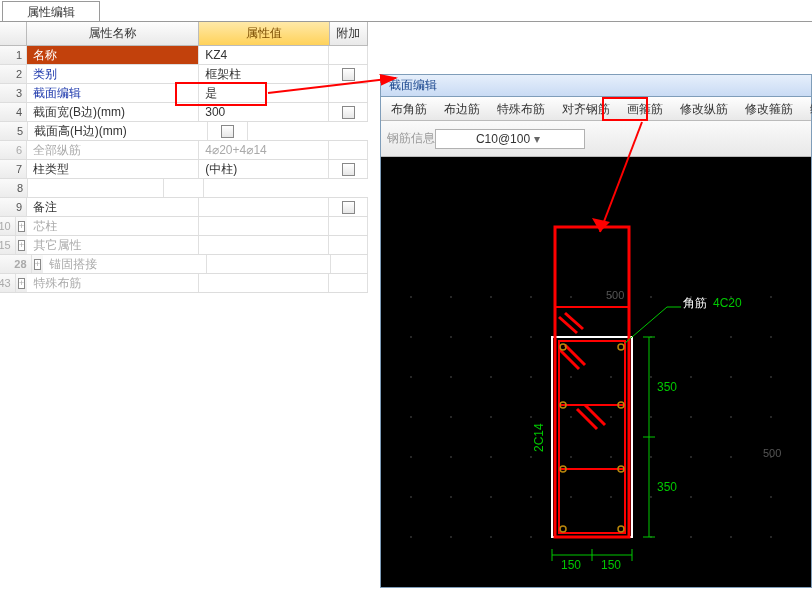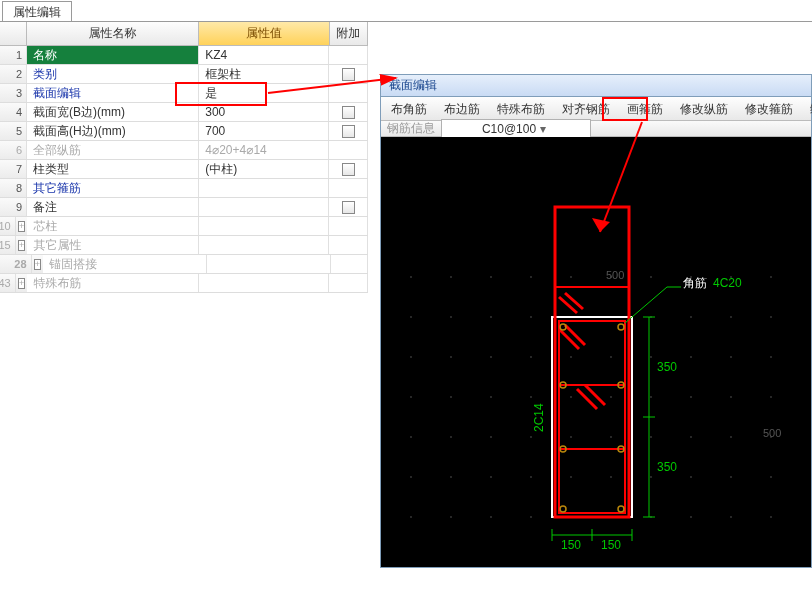--- a/index.html
+++ b/index.html
@@ -1,59 +1,59 @@
 <!DOCTYPE html>
 <html><head>
 <meta charset="utf-8">
 <style>
 html,body{margin:0;padding:0;font-family:"Microsoft YaHei","SimSun",Arial,sans-serif;font-size:12px;color:#333;background:#fff}
 *{box-sizing:border-box}
 
 
 .tabstrip{height:22px;border-bottom:1px solid #9a9a9a;display:flex;align-items:flex-end;padding-left:2px;background:#fff}
-.tab{height:20px;line-height:20px;padding:0 10px;border:1px solid #9a9a9a;border-bottom:none;background:#fff;margin-right:2px;font-size:12px}
+.tab{height:20px;line-height:20px;padding:0 24px;border:1px solid #9a9a9a;border-bottom:none;background:#fff;margin-right:2px;font-size:12px}
 
 
 .left-pane{position:absolute;left:0;top:22px;width:368px}
 .pg-header{display:flex;height:24px;border-bottom:1px solid #bbb}
 .pg-h{border-right:1px solid #bbb;display:flex;align-items:center;justify-content:center;background:linear-gradient(#fdfdfd,#e9e9e9);font-size:12px}
 .pg-h.rownum{width:28px}
 .pg-h.name{width:180px}
 .pg-h.val{width:136px;background:linear-gradient(#ffe9a8,#ffd25a);color:#7a4b00}
 .pg-h.add{width:40px}
 
 .pg-body{}
 .pg-row{display:flex;height:19px;border-bottom:1px solid #ddd;align-items:center}
 .pg-row .c{border-right:1px solid #e0e0e0;height:100%;display:flex;align-items:center;padding:0 4px;overflow:hidden;white-space:nowrap}
 .c.rownum{width:28px;justify-content:flex-end;color:#555;background:linear-gradient(#fafafa,#ececec);padding-right:4px;font-size:11px}
 .c.tree-toggle{width:12px;justify-content:center;color:#555;background:linear-gradient(#fafafa,#ececec);border-right:none}
 .c.name{width:180px;padding-left:6px}
 .c.name.with-toggle{width:168px}
 .c.val{width:136px;padding-left:6px}
 .c.add{width:40px;justify-content:center}
 
-.row-sel .c.name{background:#15803d;color:#fff}
+.row-sel .c.name{background:#c2410c;color:#fff}
 .row-link .c.name{color:#1733aa}
 .row-gray .c.name{color:#aaa}
 .row-gray .c.rownum{color:#aaa}
 .row-gray .c.tree-toggle{color:#aaa}
 .c.val.ghost{color:#aaa}
 
 .chk{width:13px;height:13px;border:1px solid #888;background:linear-gradient(#fff,#e7e7e7)}
 .plus{width:11px;height:11px;border:1px solid #888;display:flex;align-items:center;justify-content:center;font-size:9px;line-height:1;background:#fff}
 
 
 .overlay{position:absolute;left:0;top:0;width:812px;height:604px;pointer-events:none}
 
 
 .right-pane{position:absolute;left:380px;top:74px;width:432px;border:1px solid #7f9db9}
 .rp-title{height:22px;background:linear-gradient(#e6effb,#c9dbf4);padding:0 8px;display:flex;align-items:center;color:#15428b;border-bottom:1px solid #7f9db9;font-size:12px}
 .rp-toolbar{height:24px;display:flex;align-items:center;background:linear-gradient(#fefefe,#e8e8e8);border-bottom:1px solid #bbb;padding:0 4px;gap:5px}
 .rp-btn{padding:0 6px;height:20px;line-height:20px;font-size:12px;color:#333;white-space:nowrap}
-.rp-subbar{height:16px;display:flex;align-items:center;background:linear-gradient(#fafafa,#e8e8e8);border-bottom:1px solid #bbb;padding:0 6px;gap:6px}
+.rp-subbar{height:36px;display:flex;align-items:center;background:linear-gradient(#fafafa,#e8e8e8);border-bottom:1px solid #bbb;padding:0 6px;}
 .rp-sublabel{color:#999;font-size:12px}
 .rp-combo{width:150px;height:20px;border:1px solid #b1b1b1;background:#fff;display:flex;align-items:center;padding:0 4px;color:#333;font-size:12px;justify-content:center}
 .rp-combo .dd{width:14px;text-align:center;color:#666}
 
 
 .canvas{position:relative;width:430px;height:430px;background:#000;overflow:hidden}
 
 
 </style>
 </head>
@@ -95,42 +95,40 @@
         <div class="c rownum">4</div>
         <div class="c name">截面宽(B边)(mm)</div>
         <div class="c val">300</div>
         <div class="c add">
           <div class="chk"></div>
         </div>
       </div>
       <div class="pg-row">
         <div class="c rownum">5</div>
         <div class="c name">截面高(H边)(mm)</div>
-        <div class="c val">700</div>
         <div class="c add">
           <div class="chk"></div>
         </div>
       </div>
       <div class="pg-row row-gray">
         <div class="c rownum">6</div>
         <div class="c name">全部纵筋</div>
         <div class="c val ghost">4⌀20+4⌀14</div>
         <div class="c add"></div>
       </div>
       <div class="pg-row">
         <div class="c rownum">7</div>
         <div class="c name">柱类型</div>
         <div class="c val">(中柱)</div>
         <div class="c add">
           <div class="chk"></div>
         </div>
       </div>
       <div class="pg-row row-link">
         <div class="c rownum">8</div>
-        <div class="c name">其它箍筋</div>
         <div class="c val"></div>
         <div class="c add"></div>
       </div>
       <div class="pg-row">
         <div class="c rownum">9</div>
         <div class="c name">备注</div>
         <div class="c val"></div>
         <div class="c add">
           <div class="chk"></div>
         </div>

